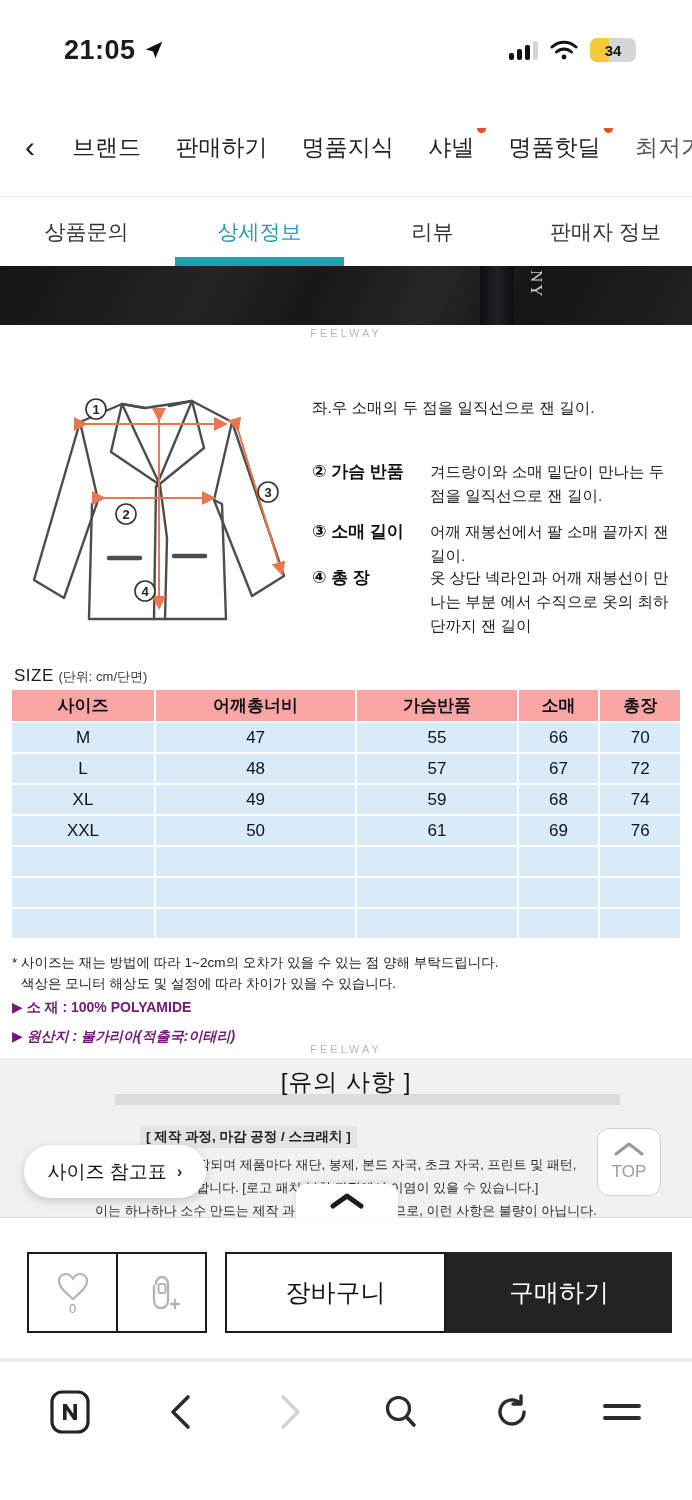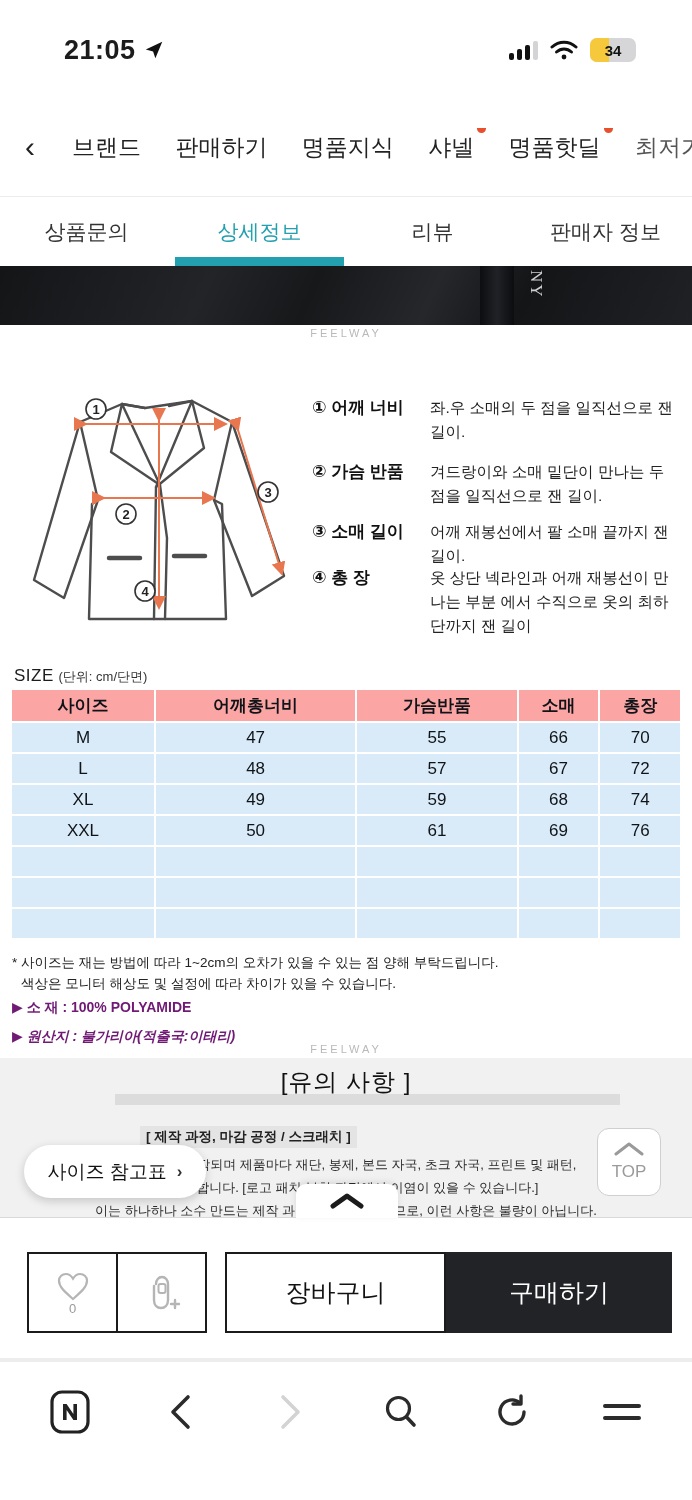--- a/index.html
+++ b/index.html
@@ -191,21 +191,20 @@
         <text x="112" y="131" font-size="13" font-weight="bold" fill="#222" text-anchor="middle">2</text>
         <circle cx="254" cy="104" r="10" fill="#fff" stroke="#333" stroke-width="1.6"></circle>
         <text x="254" y="109" font-size="13" font-weight="bold" fill="#222" text-anchor="middle">3</text>
         <circle cx="131" cy="203" r="10" fill="#fff" stroke="#333" stroke-width="1.6"></circle>
         <text x="131" y="208" font-size="13" font-weight="bold" fill="#222" text-anchor="middle">4</text>
       </g>
     </svg>
 
     <div class="guide-rows">
       <div class="guide-row gr1">
-        <span class="gname"><span>①</span> <span>어깨 너비</span></span>
         <span class="gdesc">좌.우 소매의 두 점을 일직선으로 잰 길이.</span>
       </div>
       <div class="guide-row gr2">
         <span class="gname"><span>②</span> <span>가슴 반품</span></span>
         <span class="gdesc">겨드랑이와 소매 밑단이 만나는 두 점을 일직선으로 잰 길이.</span>
       </div>
       <div class="guide-row gr3">
         <span class="gname"><span>③</span> <span>소매 길이</span></span>
         <span class="gdesc">어깨 재봉선에서 팔 소매 끝까지 잰 길이.</span>
       </div>

